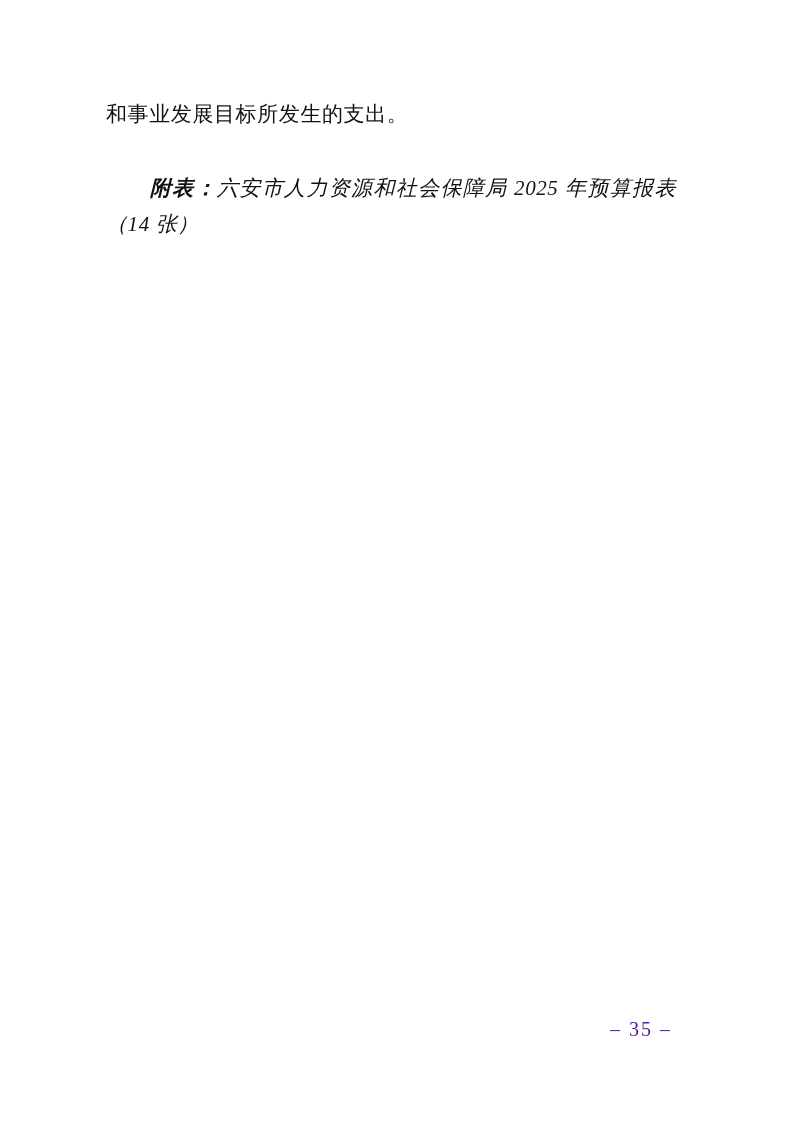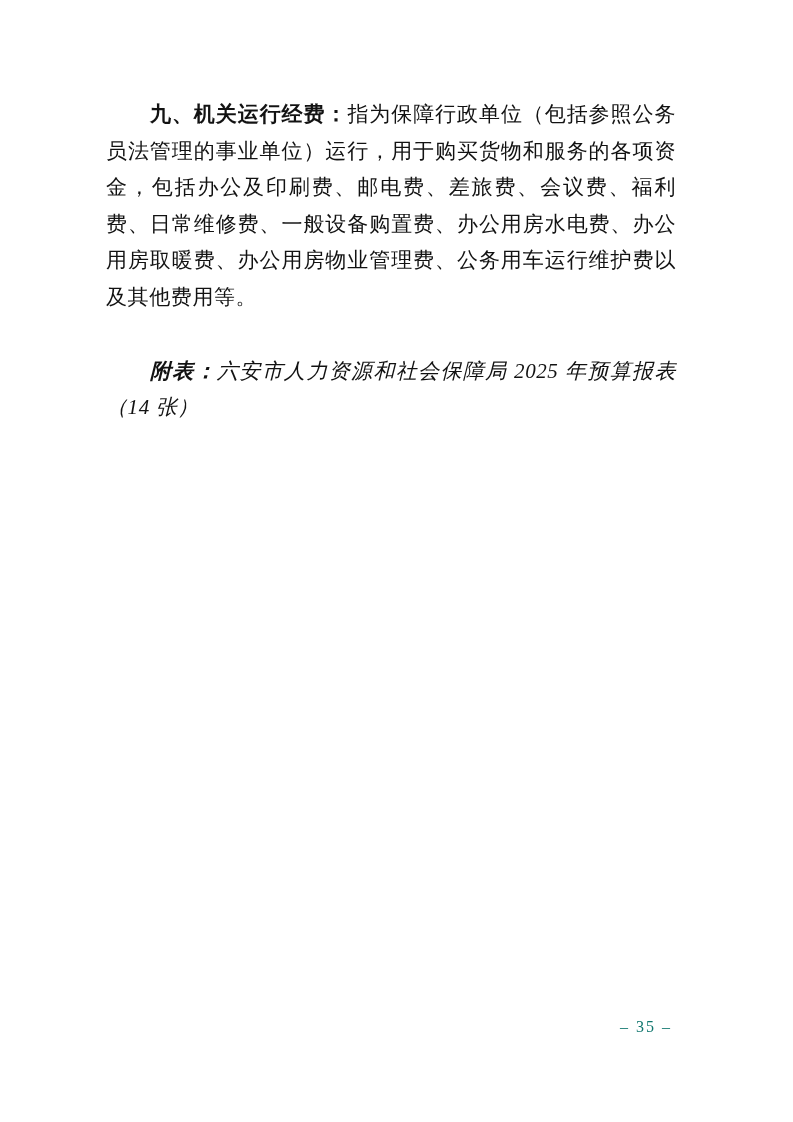--- a/index.html
+++ b/index.html
@@ -38,34 +38,34 @@
     font-family: "Liberation Sans", "DejaVu Sans", sans-serif;
   }
   .attachment {
     margin-top: 37px;
     font-style: italic;
   }
   .page-number {
     position: absolute;
     top: 1018px;
     right: 121px;
-    font-size: 16px;
+    font-size: 20px;
     letter-spacing: 2px;
-    color: #0f766e;
+    color: #4c1d95;
     font-family: "Liberation Serif", "DejaVu Serif", serif;
   }
 </style>
 </head>
 <body>
 
 <div class="page">
   <div class="text-block">
 
+    <p class="para"><span>和事业发展目标所发生的支出。</span></p>
 
 
-    <p class="para indent"><span class="lead">九、机关运行经费：</span><span>指为保障行政单位（包括参照公务员法管理的事业单位）运行，用于购买货物和服务的各项资金，包括办公及印刷费、邮电费、差旅费、会议费、福利费、日常维修费、一般设备购置费、办公用房水电费、办公用房取暖费、办公用房物业管理费、公务用车运行维护费以及其他费用等。</span></p>
 
     <p class="para indent attachment"><span class="lead">附表：</span><span>六安市人力资源和社会保障局 2025 年预算报表（14 张）</span></p>
 
   </div>
 
   <div class="page-number">– 35 –</div>
 </div>
 
 </body></html>

